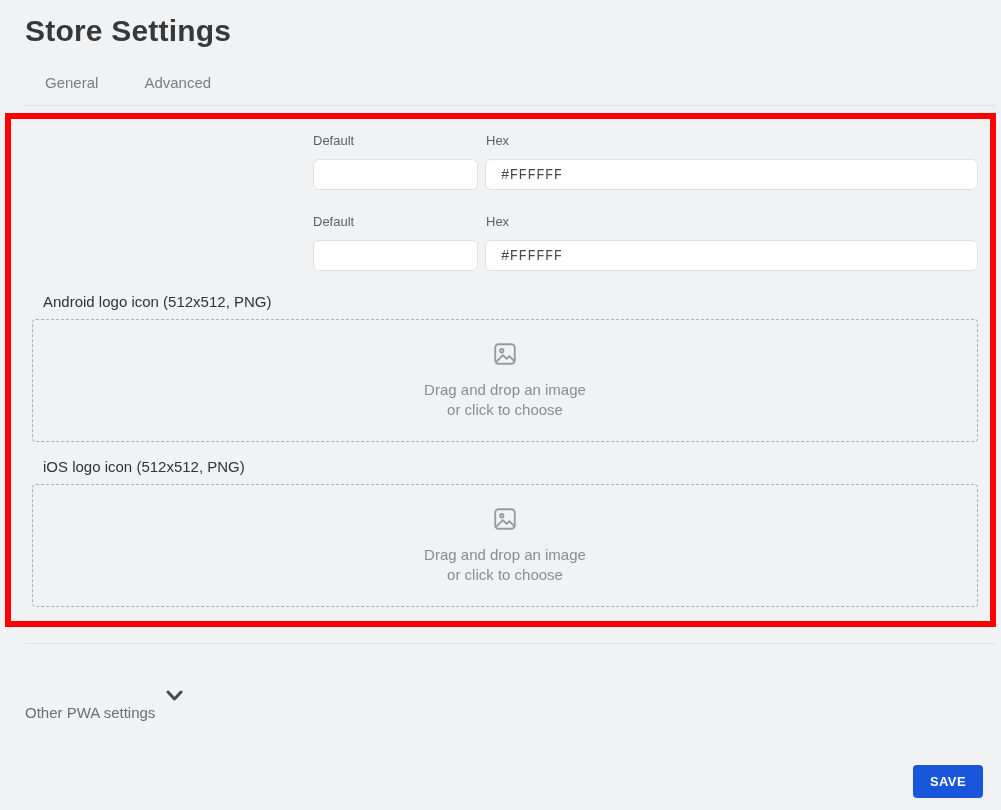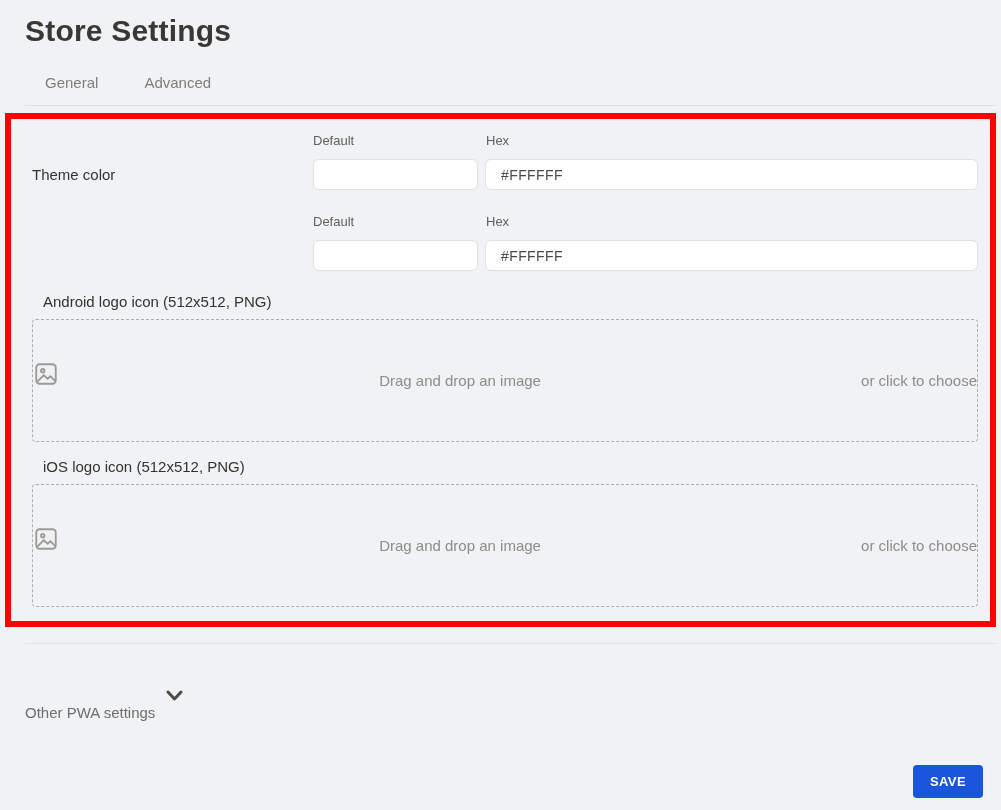--- a/index.html
+++ b/index.html
@@ -81,44 +81,44 @@
     align-self: center;
     font-size: 15px;
     color: #333;
   }
   .text-input {
     grid-row: 2;
     height: 31px;
     border: 1px solid #dfe1e4;
     border-radius: 6px;
     background: #fff;
-    font-family: Liberation Sans, sans-serif;
+    font-family: Liberation Mono, monospace;
     font-size: 14px;
     color: #4a4a4a;
     padding: 0 12px;
     outline: none;
     width: 100%;
   }
   .text-input--default { grid-column: 2; }
   .text-input--hex { grid-column: 3; padding-left: 15px; letter-spacing: 0.4px; }
   
   .upload-label {
     margin: 22px 11px 9px;
     font-size: 15px;
     color: #333;
   }
   .upload-label--ios { margin-top: 16px; }
   .dropzone {
     height: 123px;
     border: 1px dashed #aeaeae;
     border-radius: 4px;
     display: flex;
-    flex-direction: row;
+    flex-direction: column;
     align-items: center;
-    justify-content: space-between;
+    justify-content: center;
     cursor: pointer;
   }
   .dropzone .img-icon { margin-bottom: 9px; }
   .drop-text {
     font-size: 15px;
     color: #8c8c8c;
     line-height: 20px;
     text-align: center;
   }
   
@@ -169,21 +169,20 @@
 <nav class="tabs">
   <div class="tab">General</div>
   <div class="tab">Advanced</div>
 </nav>
 
 <section class="content-annotation">
 
   <div class="color-row">
     <div class="field-header field-header--default">Default</div>
     <div class="field-header field-header--hex">Hex</div>
-    <div class="row-label">Theme color</div>
     <input class="text-input text-input--default" type="text" value="" style="">
     <input class="text-input text-input--hex" type="text" value="#FFFFFF" style="">
   </div>
 
   <div class="color-row">
     <div class="field-header field-header--default">Default</div>
     <div class="field-header field-header--hex">Hex</div>
     <input class="text-input text-input--default" type="text" value="" style="">
     <input class="text-input text-input--hex" type="text" value="#FFFFFF" style="">
   </div>

